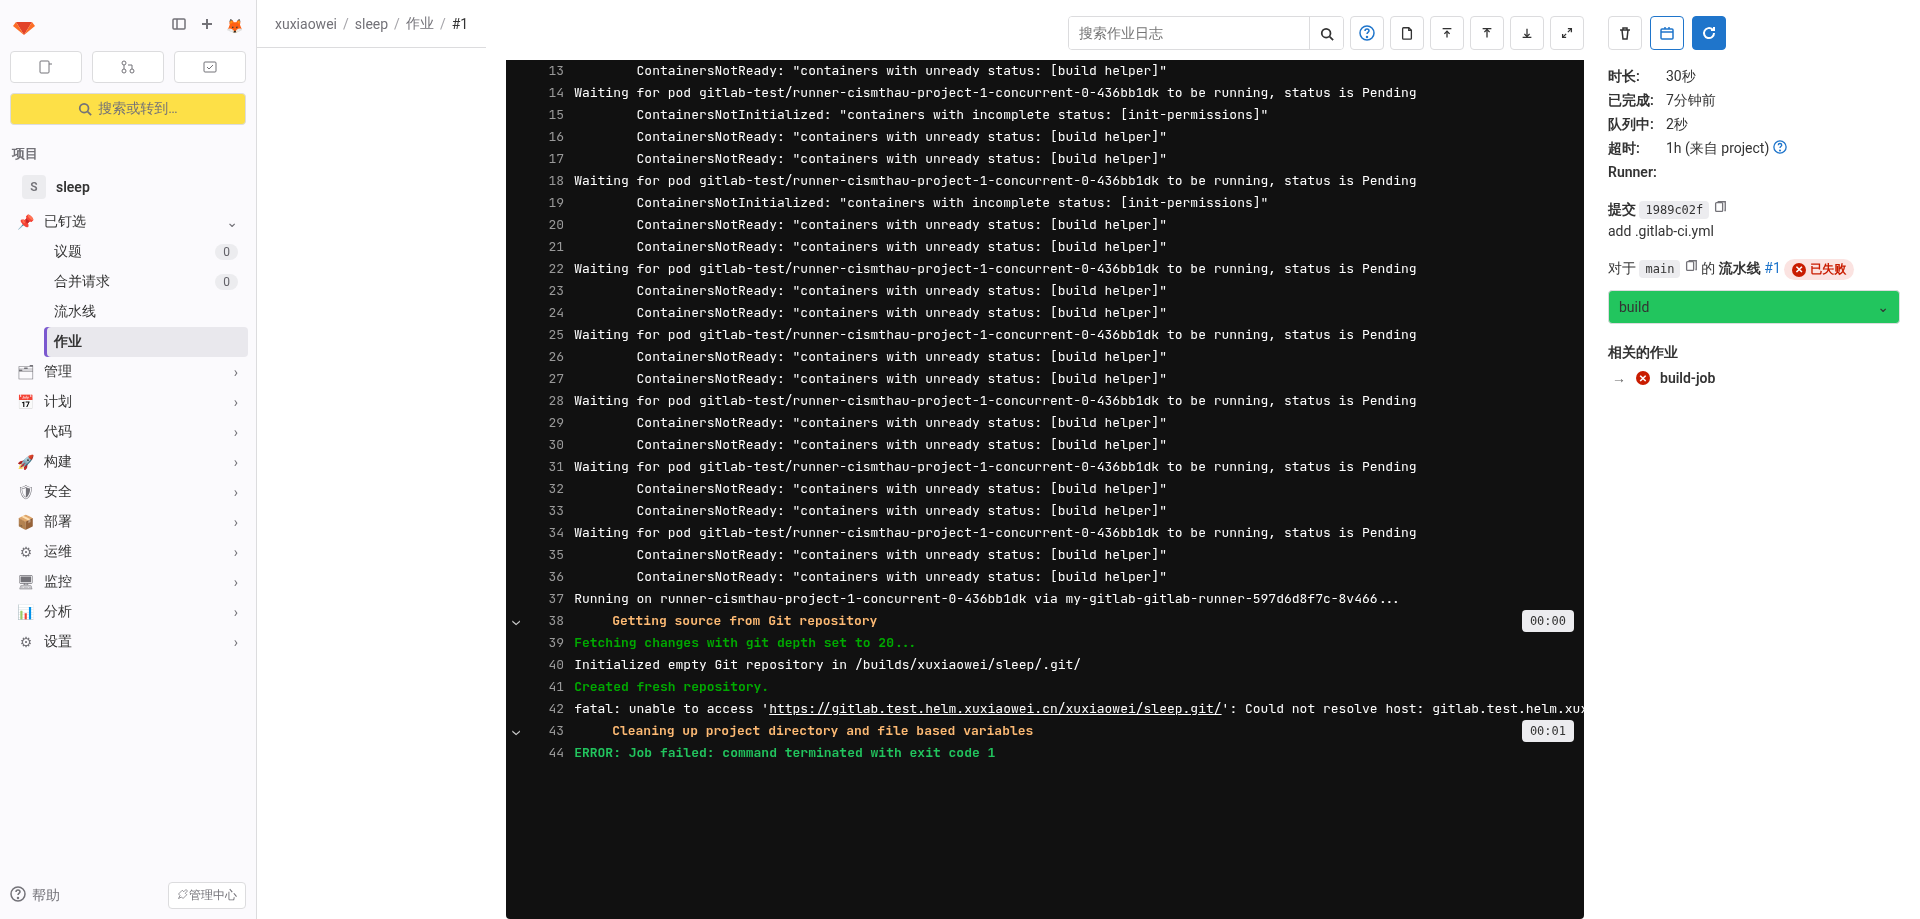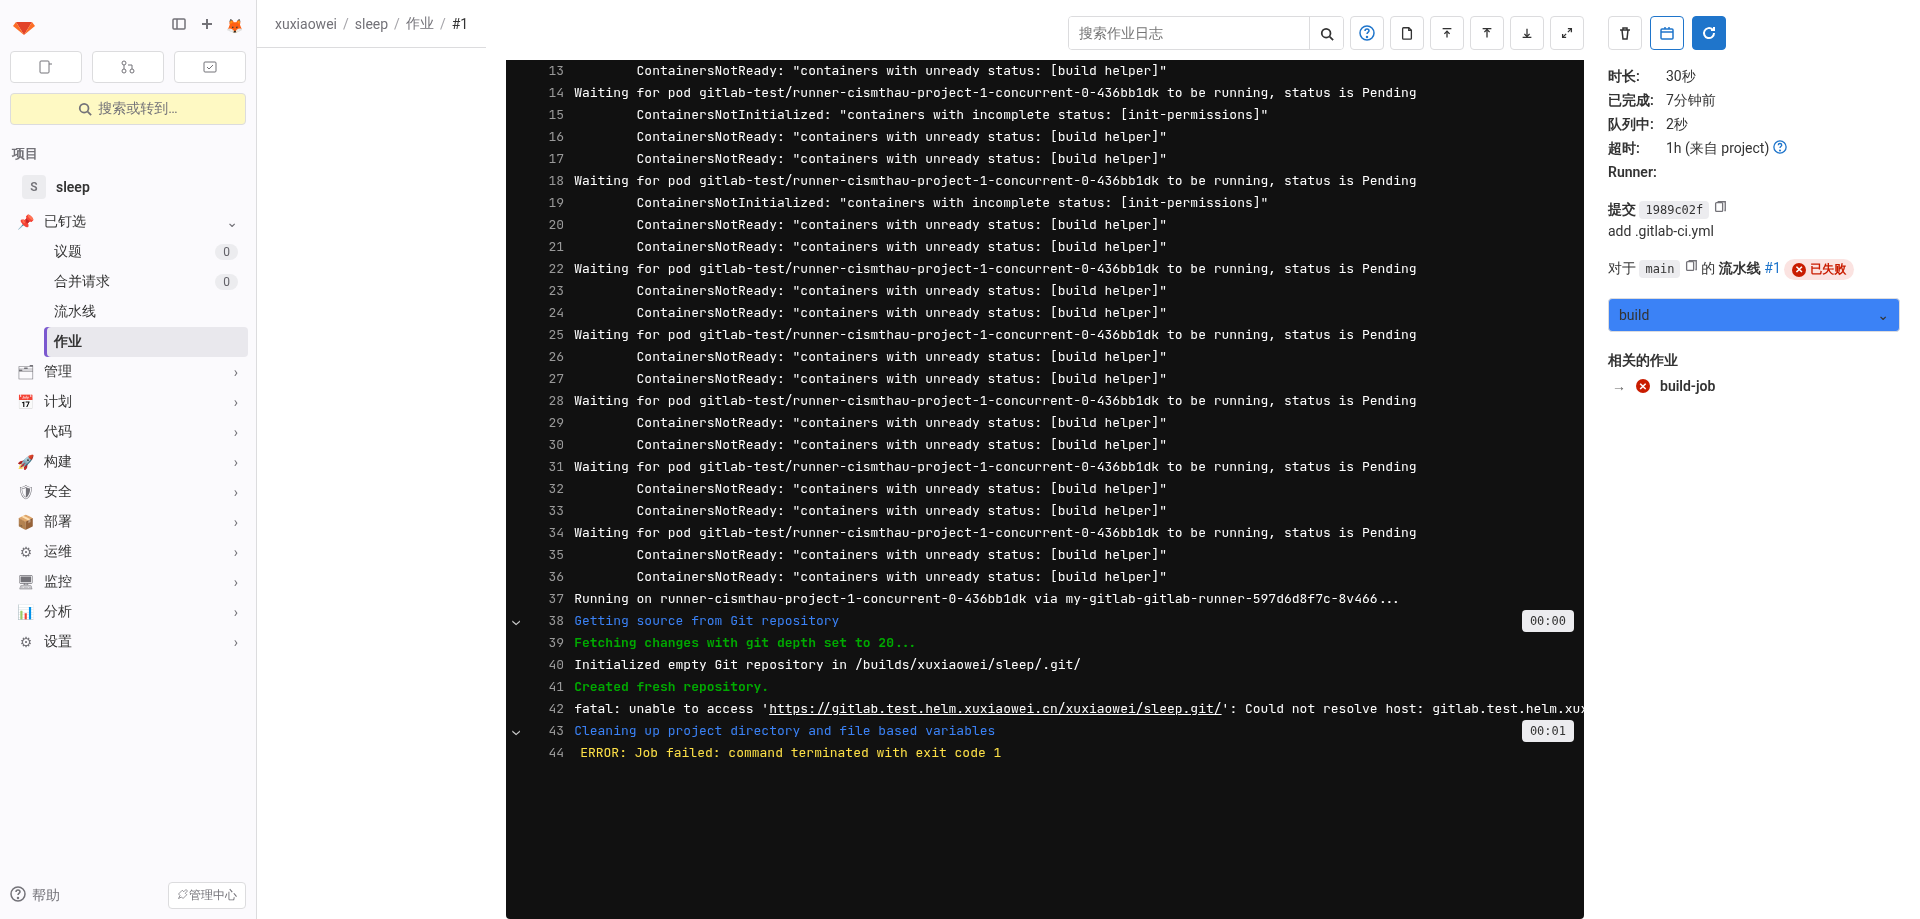--- a/index.html
+++ b/index.html
@@ -4,21 +4,21 @@
 <style>
 * { margin: 0; padding: 0; box-sizing: border-box; }
 body { font-family: -apple-system, BlinkMacSystemFont, "Segoe UI", Roboto, sans-serif; font-size: 14px; color: #333; background: #fff; overflow: hidden; }
 .app { display: flex; height: 919px; width: 1920px; }
 .sidebar { width: 257px; border-right: 1px solid #dcdcde; display: flex; flex-direction: column; background: #fbfafd; }
 .sb-top { padding: 12px; display: flex; gap: 40px; align-items: center; }
 .logo svg { width: 24px; height: 24px; }
 .sb-topctrls { display: flex; gap: 12px; align-items: center; color: #737278; margin-left: auto;}
 .sb-btns { display: flex; gap: 10px; padding: 0 10px 10px; }
 .sb-btn { flex: 1; height: 32px; border: 1px solid #dcdcde; border-radius: 4px; background: #fff; display: flex; align-items: center; justify-content: center; color: #737278; cursor: pointer; }
-.search-box { margin: 0 10px 12px; height: 32px; border: 1px solid #dcdcde; border-radius: 4px; display: flex; align-items: center; justify-content: center; color: #737278; gap: 6px; cursor: pointer; background: #fef9c3;}
+.search-box { margin: 0 10px 12px; height: 32px; border: 1px solid #dcdcde; border-radius: 4px; display: flex; align-items: center; justify-content: center; color: #737278; gap: 6px; cursor: pointer; background: #fde047;}
 .sb-heading { padding: 8px 12px 4px; font-size: 13px; font-weight: 600; color: #737278; }
 .sb-project { display: flex; gap: 10px; align-items: center; padding: 8px 14px; cursor: pointer; margin: 0 8px; border-radius: 4px; font-weight: 600;}
 .proj-icon { width: 24px; height: 24px; border-radius: 4px; background: #ececef; display: flex; align-items: center; justify-content: center; color: #737278; font-size: 12px; font-weight: 600; }
 .nav-group { margin: 0 8px; }
 .nav-row { display: flex; align-items: center; gap: 10px; padding: 6px 10px; cursor: pointer; color: #333; border-radius: 4px;}
 .nav-row .icon { width: 16px; display: flex; justify-content: center; color: #737278; }
 .nav-row .chev { margin-left: auto; color: #737278; }
 .nav-sub { padding-left: 36px; }
 .nav-sub .nav-row { padding: 6px 10px; }
 .badge { margin-left: auto; background: #ececef; border-radius: 10px; padding: 0 8px; font-size: 12px; color: #626168; line-height: 16px;}
@@ -39,39 +39,39 @@
 .search-wrap input { border: none; outline: none; padding: 0 10px; width: 240px; font-size: 14px; }
 .tb-btn { width: 34px; height: 34px; border: 1px solid #dcdcde; border-radius: 4px; display: flex; align-items: center; justify-content: center; cursor: pointer; color: #333; background: #fff;}
 .tb-btn.in-search { border: none; border-left: 1px solid #dcdcde; border-radius: 0; }
 
 .log { flex: 1; background: #111; color: #fff; font-family: "GitLab Mono", "JetBrains Mono", Menlo, Consolas, monospace; font-size: 13px; line-height: 22px; overflow: auto; border-radius: 0 0 4px 4px;}
 .log-line { display: flex; }
 .ln { width: 48px; text-align: right; color: #999; flex-shrink: 0; user-select: none; padding-right: 10px;}
 .collapse-gutter { width: 20px; text-align: center; color: #ccc; flex-shrink: 0; cursor: pointer;}
 .ltext { flex: 1; white-space: pre; }
 .ltext.green { color: #0a0; font-weight: 600; }
-.ltext.cyan { color: #3b82f6; font-weight: 400; }
-.ltext.red { color: #fde047; font-weight: 400; margin-left: 6px;}
+.ltext.cyan { color: #fdba74; font-weight: 700; margin-left: 38px; }
+.ltext.red { color: #22c55e; font-weight: 700;}
 .ltext .hl { text-decoration: underline; }
 .duration { background: #ececef; color: #333; border-radius: 4px; padding: 0 8px; margin-right: 10px; align-self: center; font-size: 12px; font-family: monospace;}
 
 .rightbar { width: 300px; padding: 10px 4px 8px 4px; overflow-y: auto;}
 .rb-top-btns { display: flex; gap: 8px; }
 .rb-btn { width: 34px; height: 34px; border: 1px solid #dcdcde; border-radius: 4px; display:flex; align-items:center; justify-content:center; cursor:pointer; background:#fff; color: #333;}
 .rb-btn.primary { background: #1f75cb; color:#fff; border-color:#1f75cb;}
 .rb-kv { margin-top: 18px; font-size: 14px; }
 .rb-kv div { margin-bottom: 6px; display: flex; gap:4px;}
 .rb-kv .k { font-weight: 600; min-width: 54px;}
 .rb-kv a { color: #1f75cb; text-decoration: none; }
 .rb-section { margin-top: 20px; font-size: 14px;}
 .commit-sha { background: #ececef; padding: 2px 6px; border-radius:4px; font-family: monospace; font-size:12px;}
 .status-pill { display: inline-flex; align-items: center; gap:4px; padding: 2px 8px; border-radius: 12px; font-size:12px; font-weight: 600;}
 .status-pill.failed { background: #fbe3e1; color: #c91c00;}
 .status-circle { width:14px; height:14px; border-radius:50%; background:#c91c00; color:#fff; display:inline-flex; align-items:center; justify-content:center; font-size:10px; font-weight: bold;}
-.stage-select { width:100%; height:34px; border:1px solid #dcdcde; border-radius:4px; padding:0 10px; margin-top:18px; background:#3b82f6; display:flex; align-items:center; justify-content:space-between; cursor:pointer;}
+.stage-select { width:100%; height:34px; border:1px solid #dcdcde; border-radius:4px; padding:0 10px; margin-top:10px; background:#22c55e; display:flex; align-items:center; justify-content:space-between; cursor:pointer;}
 .related-job { display:flex; align-items:center; gap:10px; padding: 8px 4px; cursor:pointer; font-weight: 600;}
 .related-job .arrow { color:#666; }
 .inline-icon { color:#737278; cursor:pointer; }
 .copy-ico svg, .info-ico svg { width:14px; height:14px;}
 .mb4{margin-bottom:4px}
 </style>
 </head>
 <body>
 
 <div class="app">

